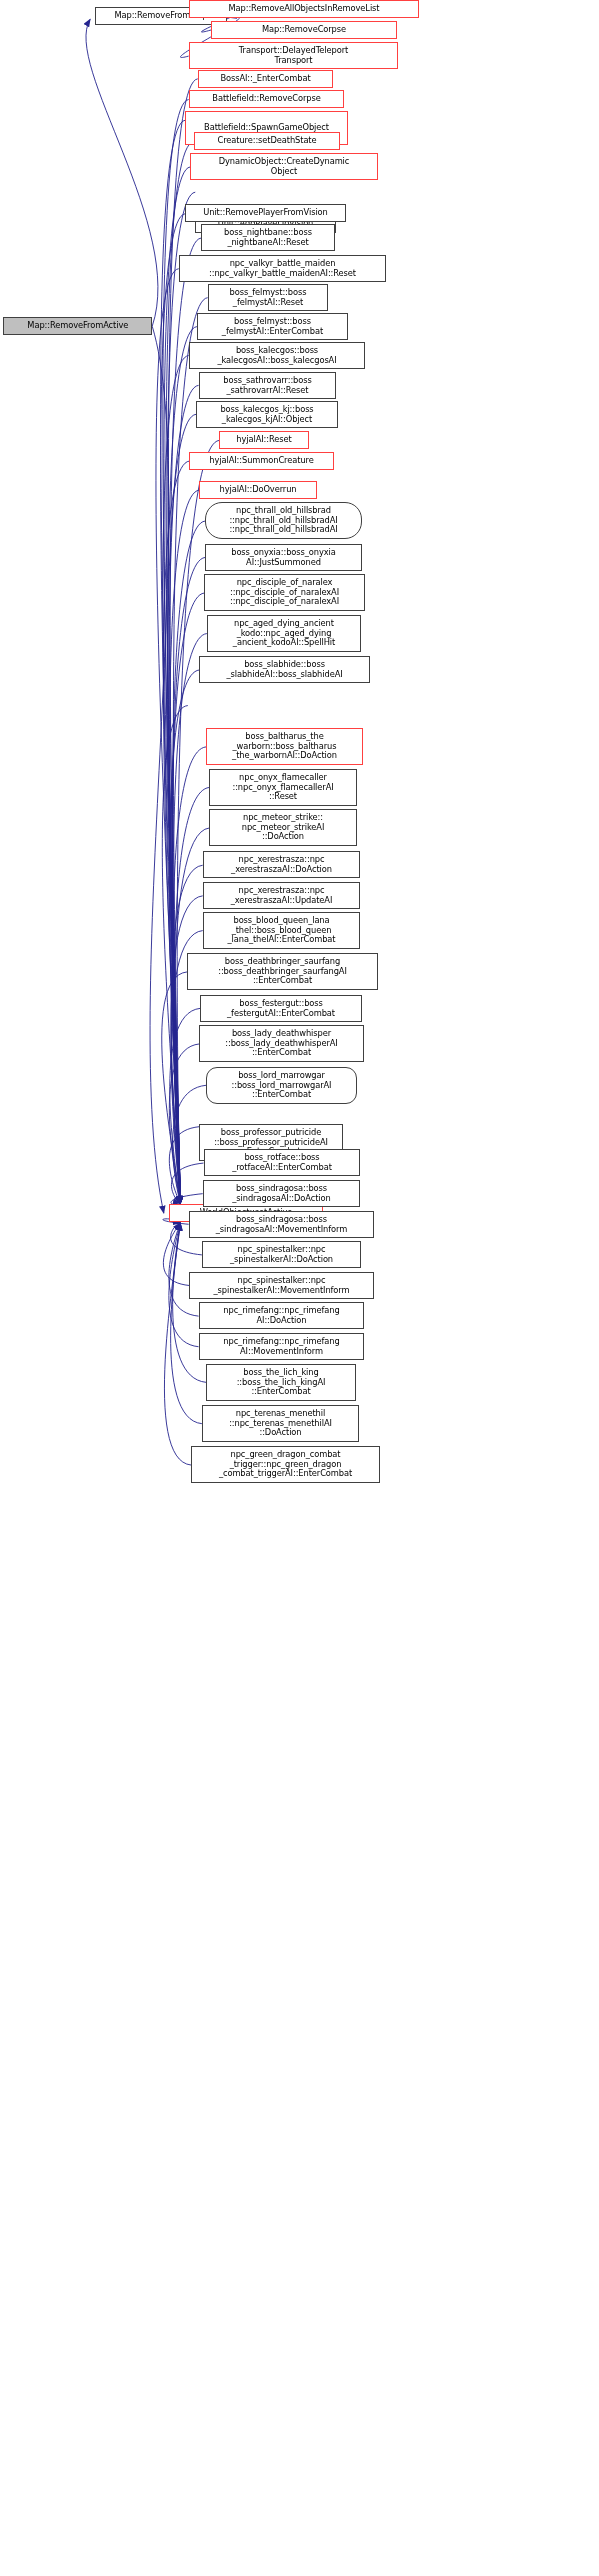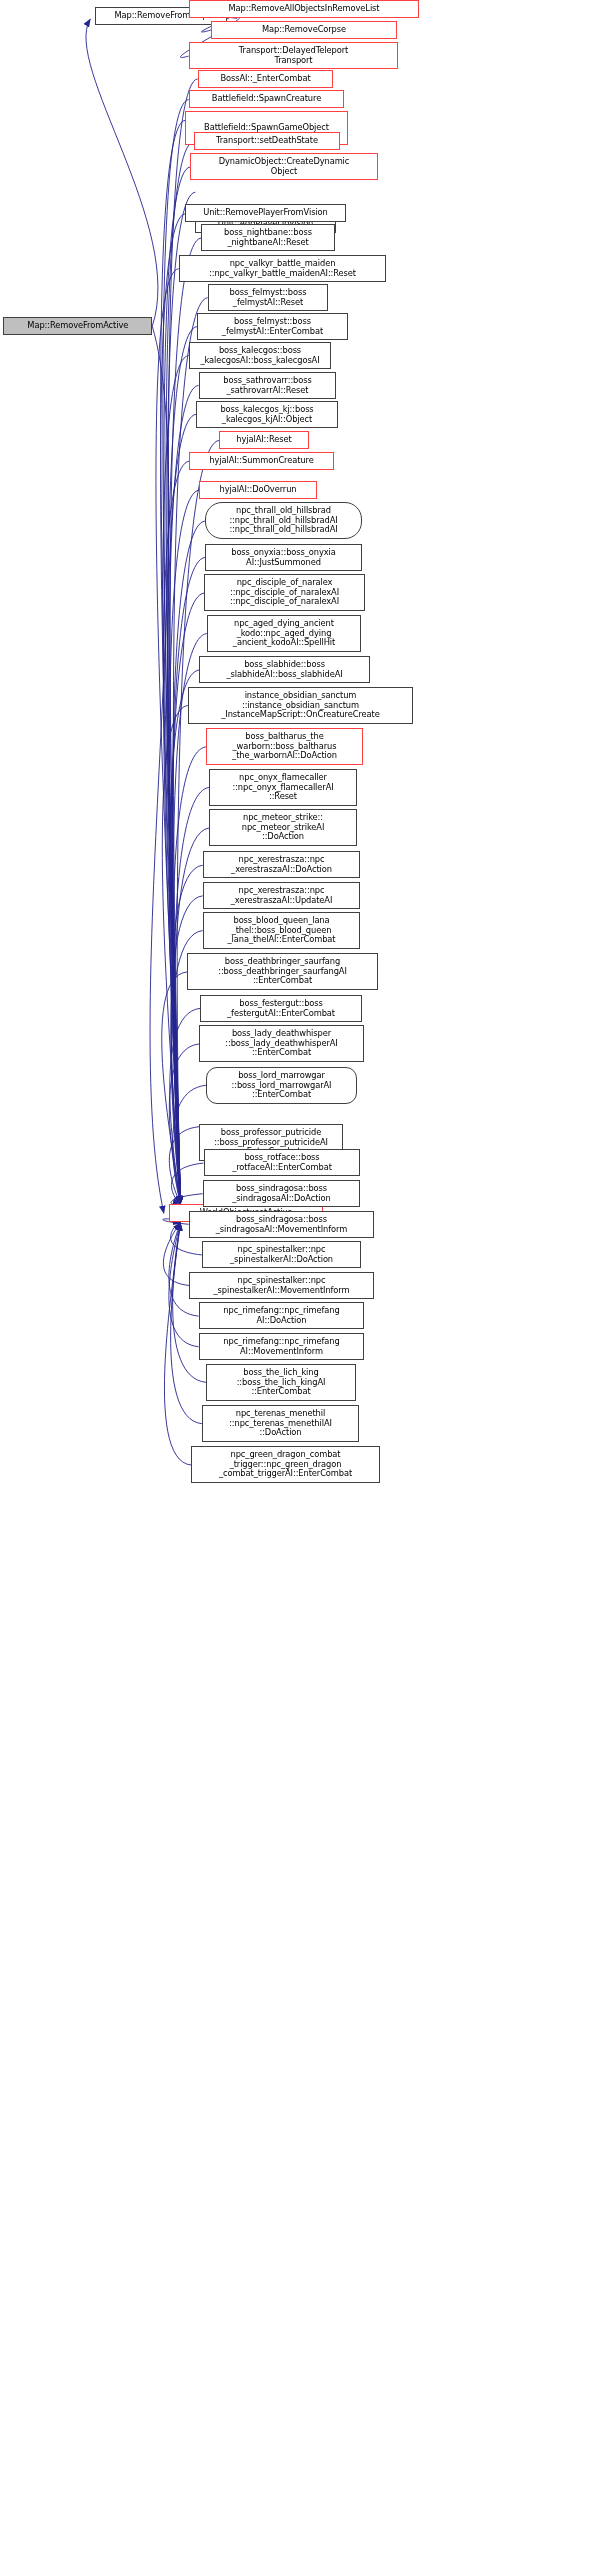--- a/index.html
+++ b/index.html
@@ -117,36 +117,36 @@
       </g>
   </svg>
 <div class="node center" style="left: 3.3px; top: 317px; width: 149px; height: 18px;">Map::RemoveFromActive</div>
     <div class="node" style="left: 95px; top: 6.6px; width: 132px; height: 18px;">Map::RemoveFromMap</div>
     <div class="node red" style="left: 189px; top: 0px; width: 230px; height: 18px;">Map::RemoveAllObjectsInRemoveList</div>
     <div class="node red" style="left: 211px; top: 20.7px; width: 186px; height: 18px;">Map::RemoveCorpse</div>
     <div class="node red" style="left: 189px; top: 42px; width: 209px; height: 27px;">Transport::DelayedTeleport
 Transport</div>
     <div class="node center-red" style="left: 169px; top: 1204px; width: 154px; height: 18px;">WorldObject::setActive</div>
     <div class="node red" style="left: 198px; top: 70px; width: 135px; height: 18px;">BossAI::_EnterCombat</div>
-    <div class="node red" style="left: 189px; top: 90px; width: 155px; height: 18px;">Battlefield::SpawnCreature</div>
+    <div class="node red" style="left: 189px; top: 90px; width: 155px; height: 18px;">Battlefield::RemoveCorpse</div>
     <div class="node red" style="left: 185px; top: 111px; width: 163px; height: 34px;">Battlefield::SpawnGameObject</div>
-    <div class="node red" style="left: 194px; top: 132px; width: 146px; height: 18px;">Transport::setDeathState</div>
+    <div class="node red" style="left: 194px; top: 132px; width: 146px; height: 18px;">Creature::setDeathState</div>
     <div class="node red" style="left: 190px; top: 153px; width: 188px; height: 27px;">DynamicObject::CreateDynamic
 Object</div>
     <div class="node" style="left: 195px; top: 183px; width: 141px; height: 18px; margin-top: 32px;">Unit::AddPlayerToVision</div>
     <div class="node" style="left: 185px; top: 204px; width: 161px; height: 18px;">Unit::RemovePlayerFromVision</div>
     <div class="node" style="left: 201px; top: 224px; width: 134px; height: 27px;">boss_nightbane::boss
 _nightbaneAI::Reset</div>
     <div class="node" style="left: 179px; top: 255px; width: 207px; height: 27px;">npc_valkyr_battle_maiden
 ::npc_valkyr_battle_maidenAI::Reset</div>
     <div class="node" style="left: 208px; top: 284px; width: 120px; height: 27px;">boss_felmyst::boss
 _felmystAI::Reset</div>
     <div class="node" style="left: 197px; top: 313px; width: 151px; height: 27px;">boss_felmyst::boss
 _felmystAI::EnterCombat</div>
-    <div class="node" style="left: 189px; top: 342px; width: 142px; height: 27px;">boss_kalecgos::boss
+    <div class="node" style="left: 189px; top: 342px; width: 176px; height: 27px;">boss_kalecgos::boss
 _kalecgosAI::boss_kalecgosAI</div>
     <div class="node" style="left: 199px; top: 372px; width: 137px; height: 27px;">boss_sathrovarr::boss
 _sathrovarrAI::Reset</div>
     <div class="node" style="left: 196px; top: 401px; width: 142px; height: 27px;">boss_kalecgos_kj::boss
 _kalecgos_kjAI::Object</div>
     <div class="node red" style="left: 219px; top: 431px; width: 90px; height: 18px;">hyjalAI::Reset</div>
     <div class="node red" style="left: 189px; top: 452px; width: 145px; height: 18px;">hyjalAI::SummonCreature</div>
     <div class="node red" style="left: 199px; top: 481px; width: 118px; height: 18px;">hyjalAI::DoOverrun</div>
     <div class="node" style="left: 205px; top: 502px; width: 157px; height: 37px; border-radius: 17px;">npc_thrall_old_hillsbrad
 ::npc_thrall_old_hillsbradAI
@@ -154,23 +154,20 @@
     <div class="node" style="left: 205px; top: 544px; width: 157px; height: 27px;">boss_onyxia::boss_onyxia
 AI::JustSummoned</div>
     <div class="node" style="left: 204px; top: 574px; width: 161px; height: 37px;">npc_disciple_of_naralex
 ::npc_disciple_of_naralexAI
 ::npc_disciple_of_naralexAI</div>
     <div class="node" style="left: 207px; top: 615px; width: 154px; height: 37px;">npc_aged_dying_ancient
 _kodo::npc_aged_dying
 _ancient_kodoAI::SpellHit</div>
     <div class="node" style="left: 199px; top: 656px; width: 171px; height: 27px;">boss_slabhide::boss
 _slabhideAI::boss_slabhideAI</div>
-    <div class="node" style="left: 188px; top: 687px; width: 225px; height: 37px;">instance_obsidian_sanctum
-::instance_obsidian_sanctum
-_InstanceMapScript::OnCreatureCreate</div>
     <div class="node red" style="left: 206px; top: 728px; width: 157px; height: 37px;">boss_baltharus_the
 _warborn::boss_baltharus
 _the_warbornAI::DoAction</div>
     <div class="node" style="left: 209px; top: 769px; width: 148px; height: 37px;">npc_onyx_flamecaller
 ::npc_onyx_flamecallerAI
 ::Reset</div>
     <div class="node" style="left: 209px; top: 809px; width: 148px; height: 37px;">npc_meteor_strike::
 npc_meteor_strikeAI
 ::DoAction</div>
     <div class="node" style="left: 203px; top: 851px; width: 157px; height: 27px;">npc_xerestrasza::npc

